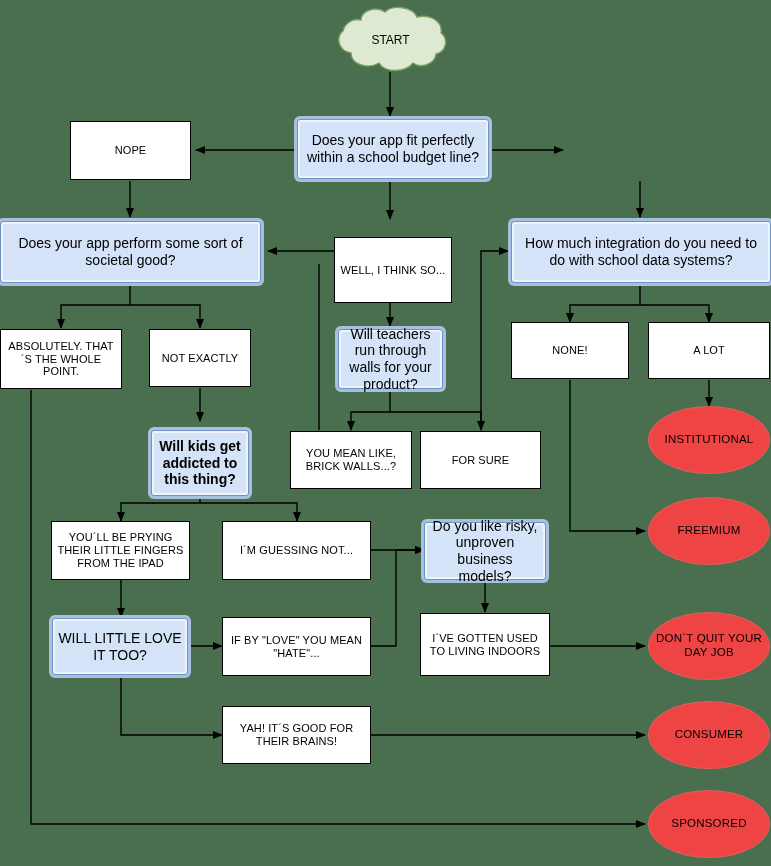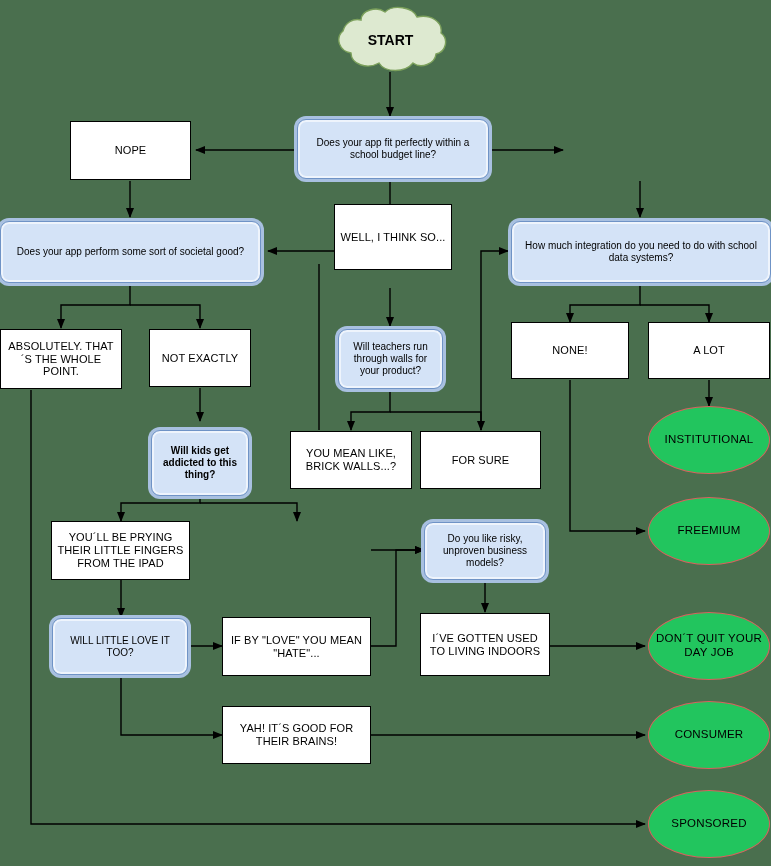--- a/index.html
+++ b/index.html
@@ -34,36 +34,35 @@
   }
   .node-rect {
     background: #ffffff;
     border: 1px solid #000000;
     font-size: 11px;
     letter-spacing: 0.1px;
   }
   .node-decision {
     background: #d4e3f7;
     border: 1px solid #6f93c6;
-    border-radius: 9px;
+    border-radius: 3px;
     box-shadow: 0 0 0 2px #eef4fc inset, 0 0 0 3px #a8c0e0;
-    font-size: 10px;
+    font-size: 14px;
   }
   .node-terminal {
-    background: #22c55e;
+    background: #ef4444;
     border: 1px solid #d9605e;
     border-radius: 50%;
     font-size: 11.5px;
     letter-spacing: 0.2px;
   }
   .node-cloud {
-    font-size: 14px;
+    font-size: 12px;
     background: transparent;
     border: none;
-    font-weight: bold;
   }
   .cloud-svg {
     position: absolute;
     left: 0; top: 0;
     width: 100%;
     height: 100%;
   }
   .cloud-label {
     position: relative;
     z-index: 2;
@@ -163,21 +162,21 @@
 
   <div class="node node-rect" style="left:70px; top:121px; width:121px; height:59px;">
     <span class="node-label">NOPE</span>
   </div>
 
 
   <div class="node node-decision" style="left:0px; top:221px; width:261px; height:62px;">
     <span class="node-label">Does your app perform some sort of societal good?</span>
   </div>
 
-  <div class="node node-rect" style="left:334px; top:204px; width:118px; height:66px;">
+  <div class="node node-rect" style="left:334px; top:237px; width:118px; height:66px;">
     <span class="node-label">WELL, I THINK SO...</span>
   </div>
 
   <div class="node node-decision" style="left:511px; top:221px; width:260px; height:62px;">
     <span class="node-label">How much integration do you need to do with school data systems?</span>
   </div>
 
   <div class="node node-rect" style="left:0px; top:329px; width:122px; height:60px;">
     <span class="node-label">ABSOLUTELY. THAT´S THE WHOLE POINT.</span>
   </div>
@@ -211,20 +210,23 @@
   </div>
 
   <div class="node node-terminal" style="left:648px; top:406px; width:122px; height:68px;">
     <span class="node-label">INSTITUTIONAL</span>
   </div>
 
   <div class="node node-rect" style="left:51px; top:521px; width:139px; height:59px;">
     <span class="node-label">YOU´LL BE PRYING THEIR LITTLE FINGERS FROM THE IPAD</span>
   </div>
 
+  <div class="node node-rect" style="left:222px; top:521px; width:149px; height:59px;">
+    <span class="node-label">I´M GUESSING NOT...</span>
+  </div>
 
   <div class="node node-decision" style="left:424px; top:522px; width:122px; height:58px;align-items:center;">
     <span class="node-label">Do you like risky, unproven business models?</span>
   </div>
 
   <div class="node node-terminal" style="left:648px; top:497px; width:122px; height:68px;">
     <span class="node-label">FREEMIUM</span>
   </div>
 
   <div class="node node-decision" style="left:52px; top:618px; width:136px; height:57px;">

